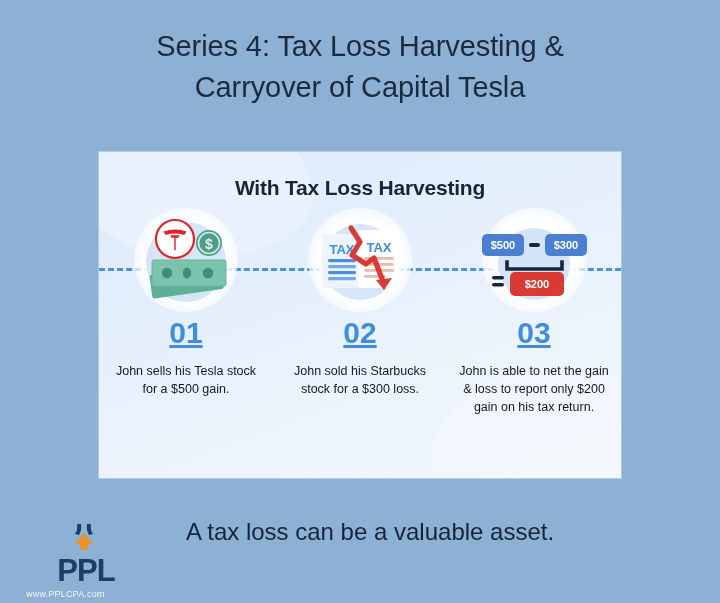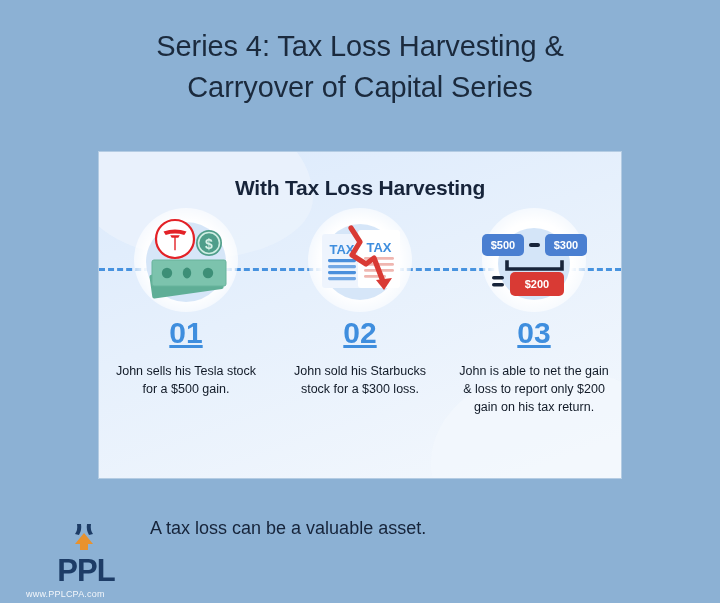--- a/index.html
+++ b/index.html
@@ -151,22 +151,23 @@
     font-weight: normal;
     line-height: 18px;
   }
 
   
   .tagline {
     position: absolute;
     left: 150px;
     top: 518px;
     width: 440px;
+    text-align: center;
     color: #16243a;
-    font-size: 18px;
+    font-size: 24px;
     font-weight: 400;
   }
 
   .logo {
     position: absolute;
     left: 26px;
     top: 521px;
     width: 120px;
   }
   .logo-row {
@@ -190,21 +191,21 @@
     letter-spacing: 0.2px;
   }
 </style>
 </head>
 <body>
 
 <div id="slide">
 
   <div class="title">
     <span class="title-line">Series 4: Tax Loss Harvesting &amp;</span>
-    <span class="title-line">Carryover of Capital Series</span>
+    <span class="title-line">Carryover of Capital Tesla</span>
   </div>
 
   <div class="card">
     <div class="card-blob"></div>
     <div class="card-blob2"></div>
 
     <div class="card-heading">With Tax Loss Harvesting</div>
 
     <div class="dash-line"></div>
 

